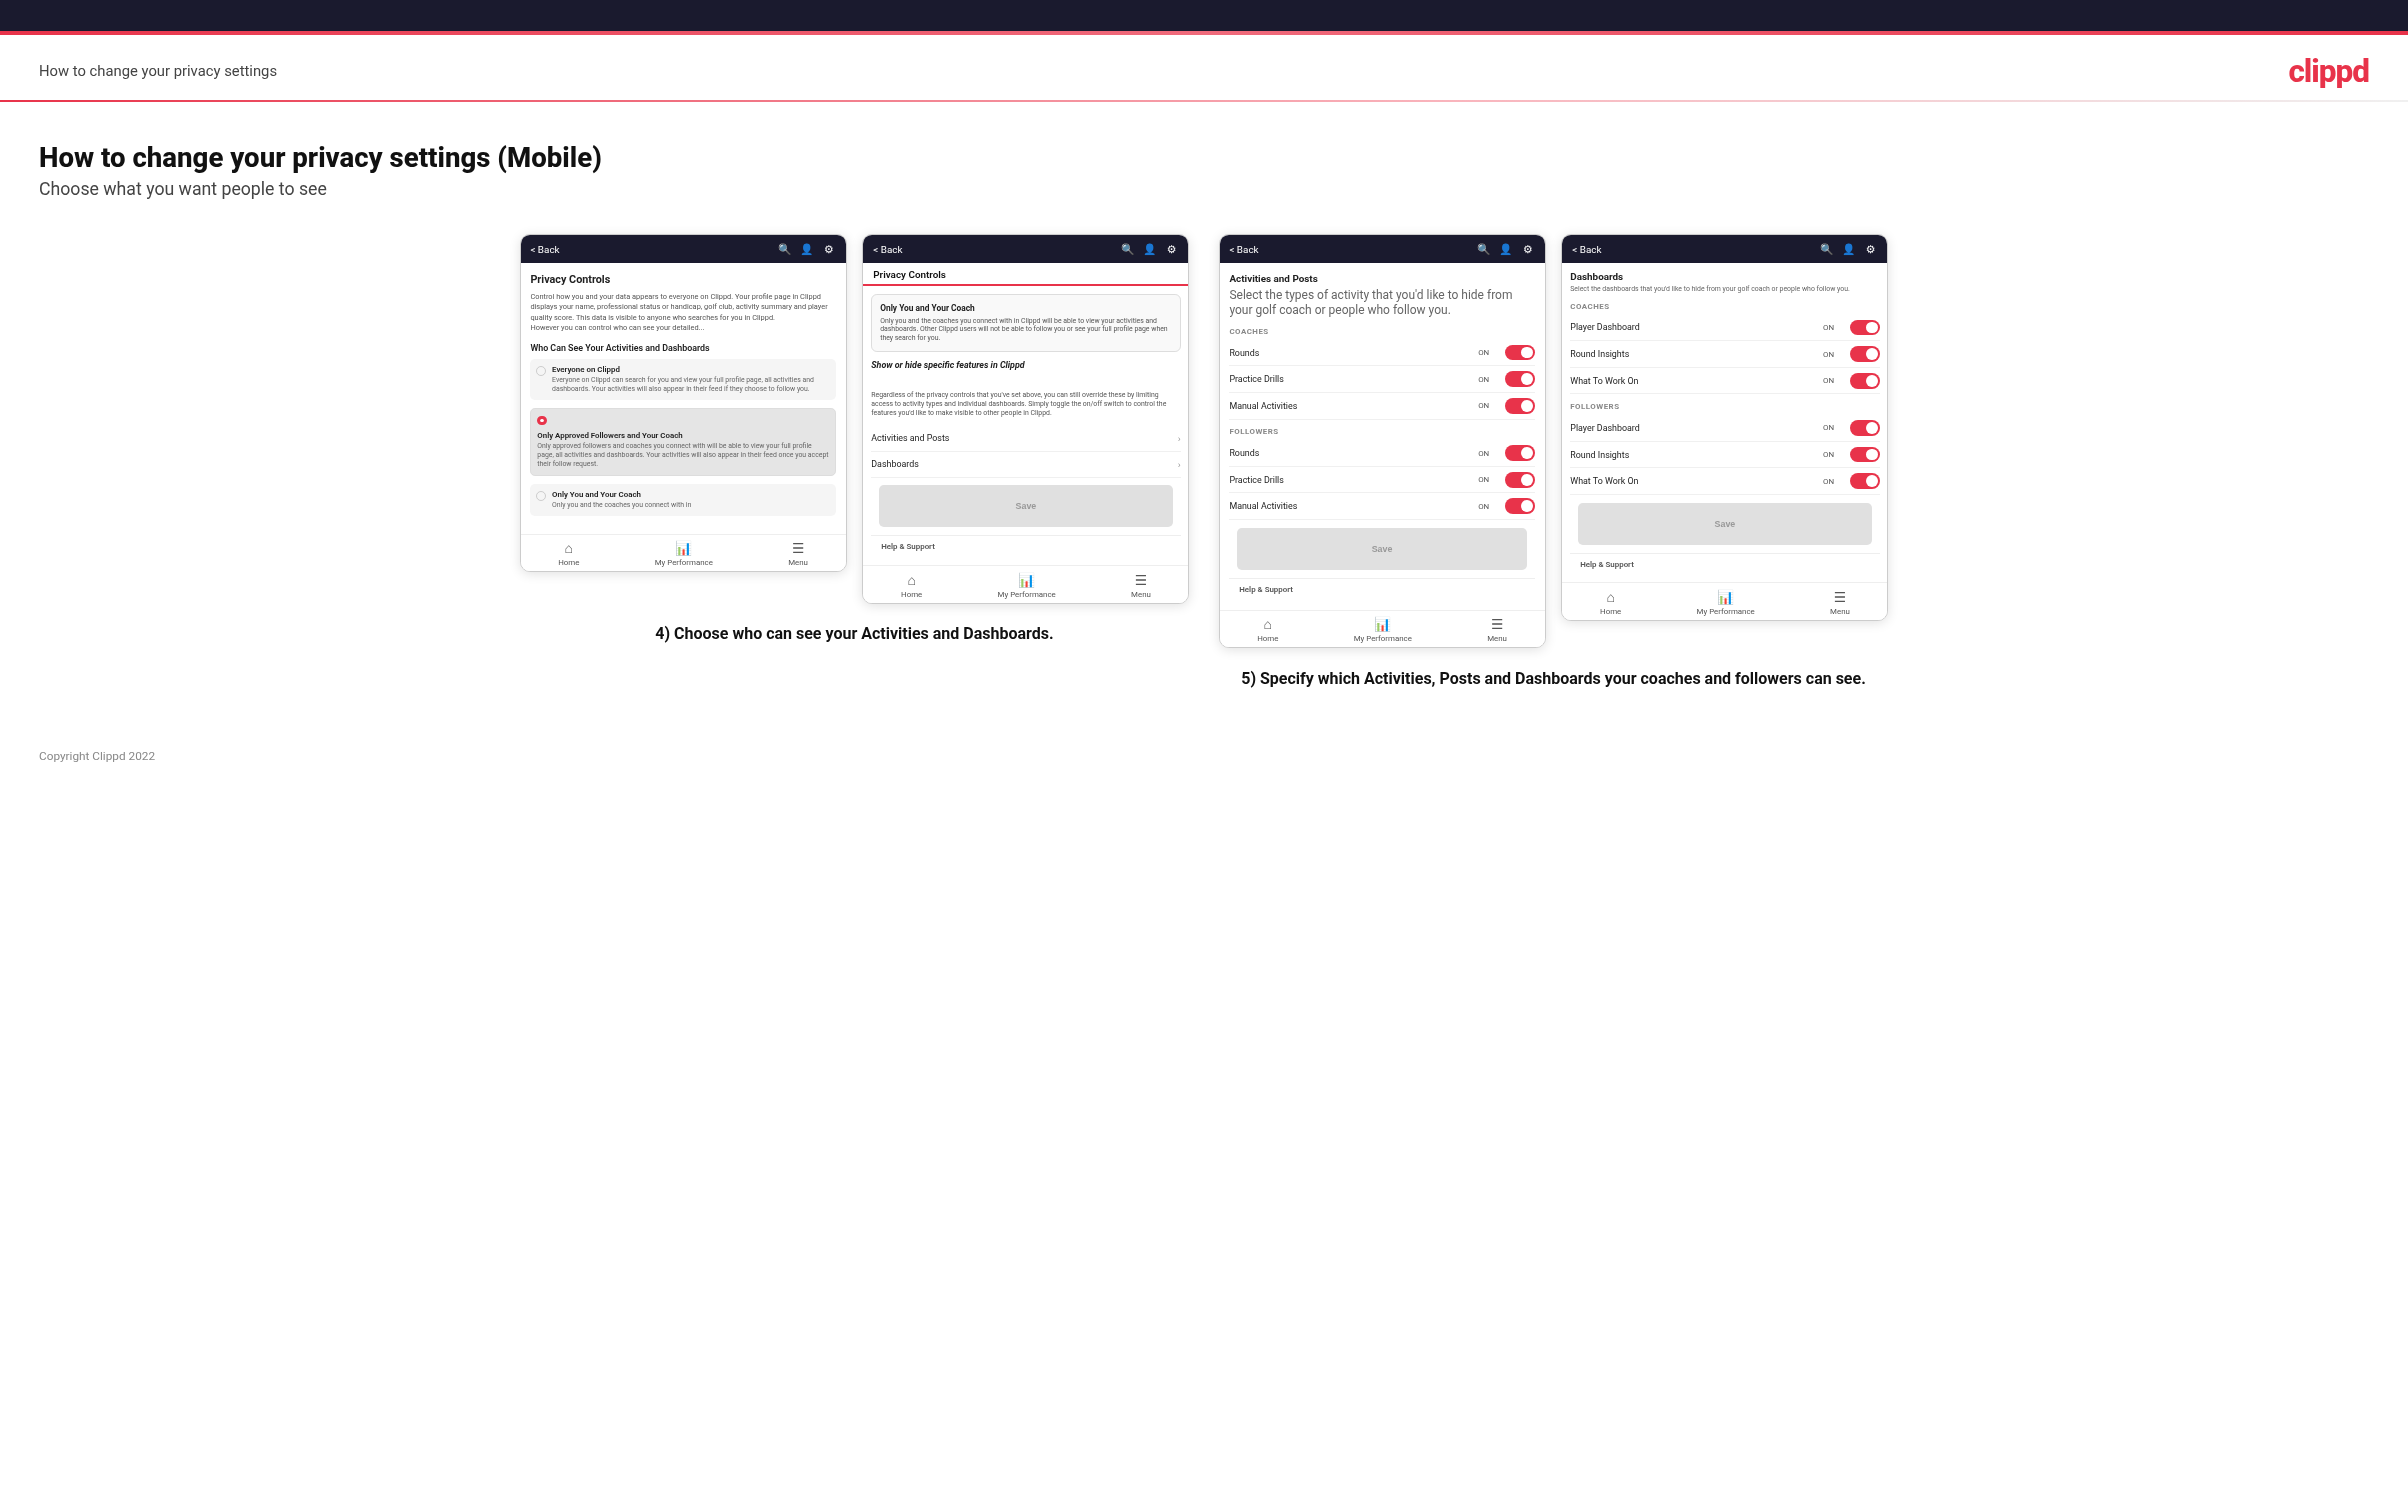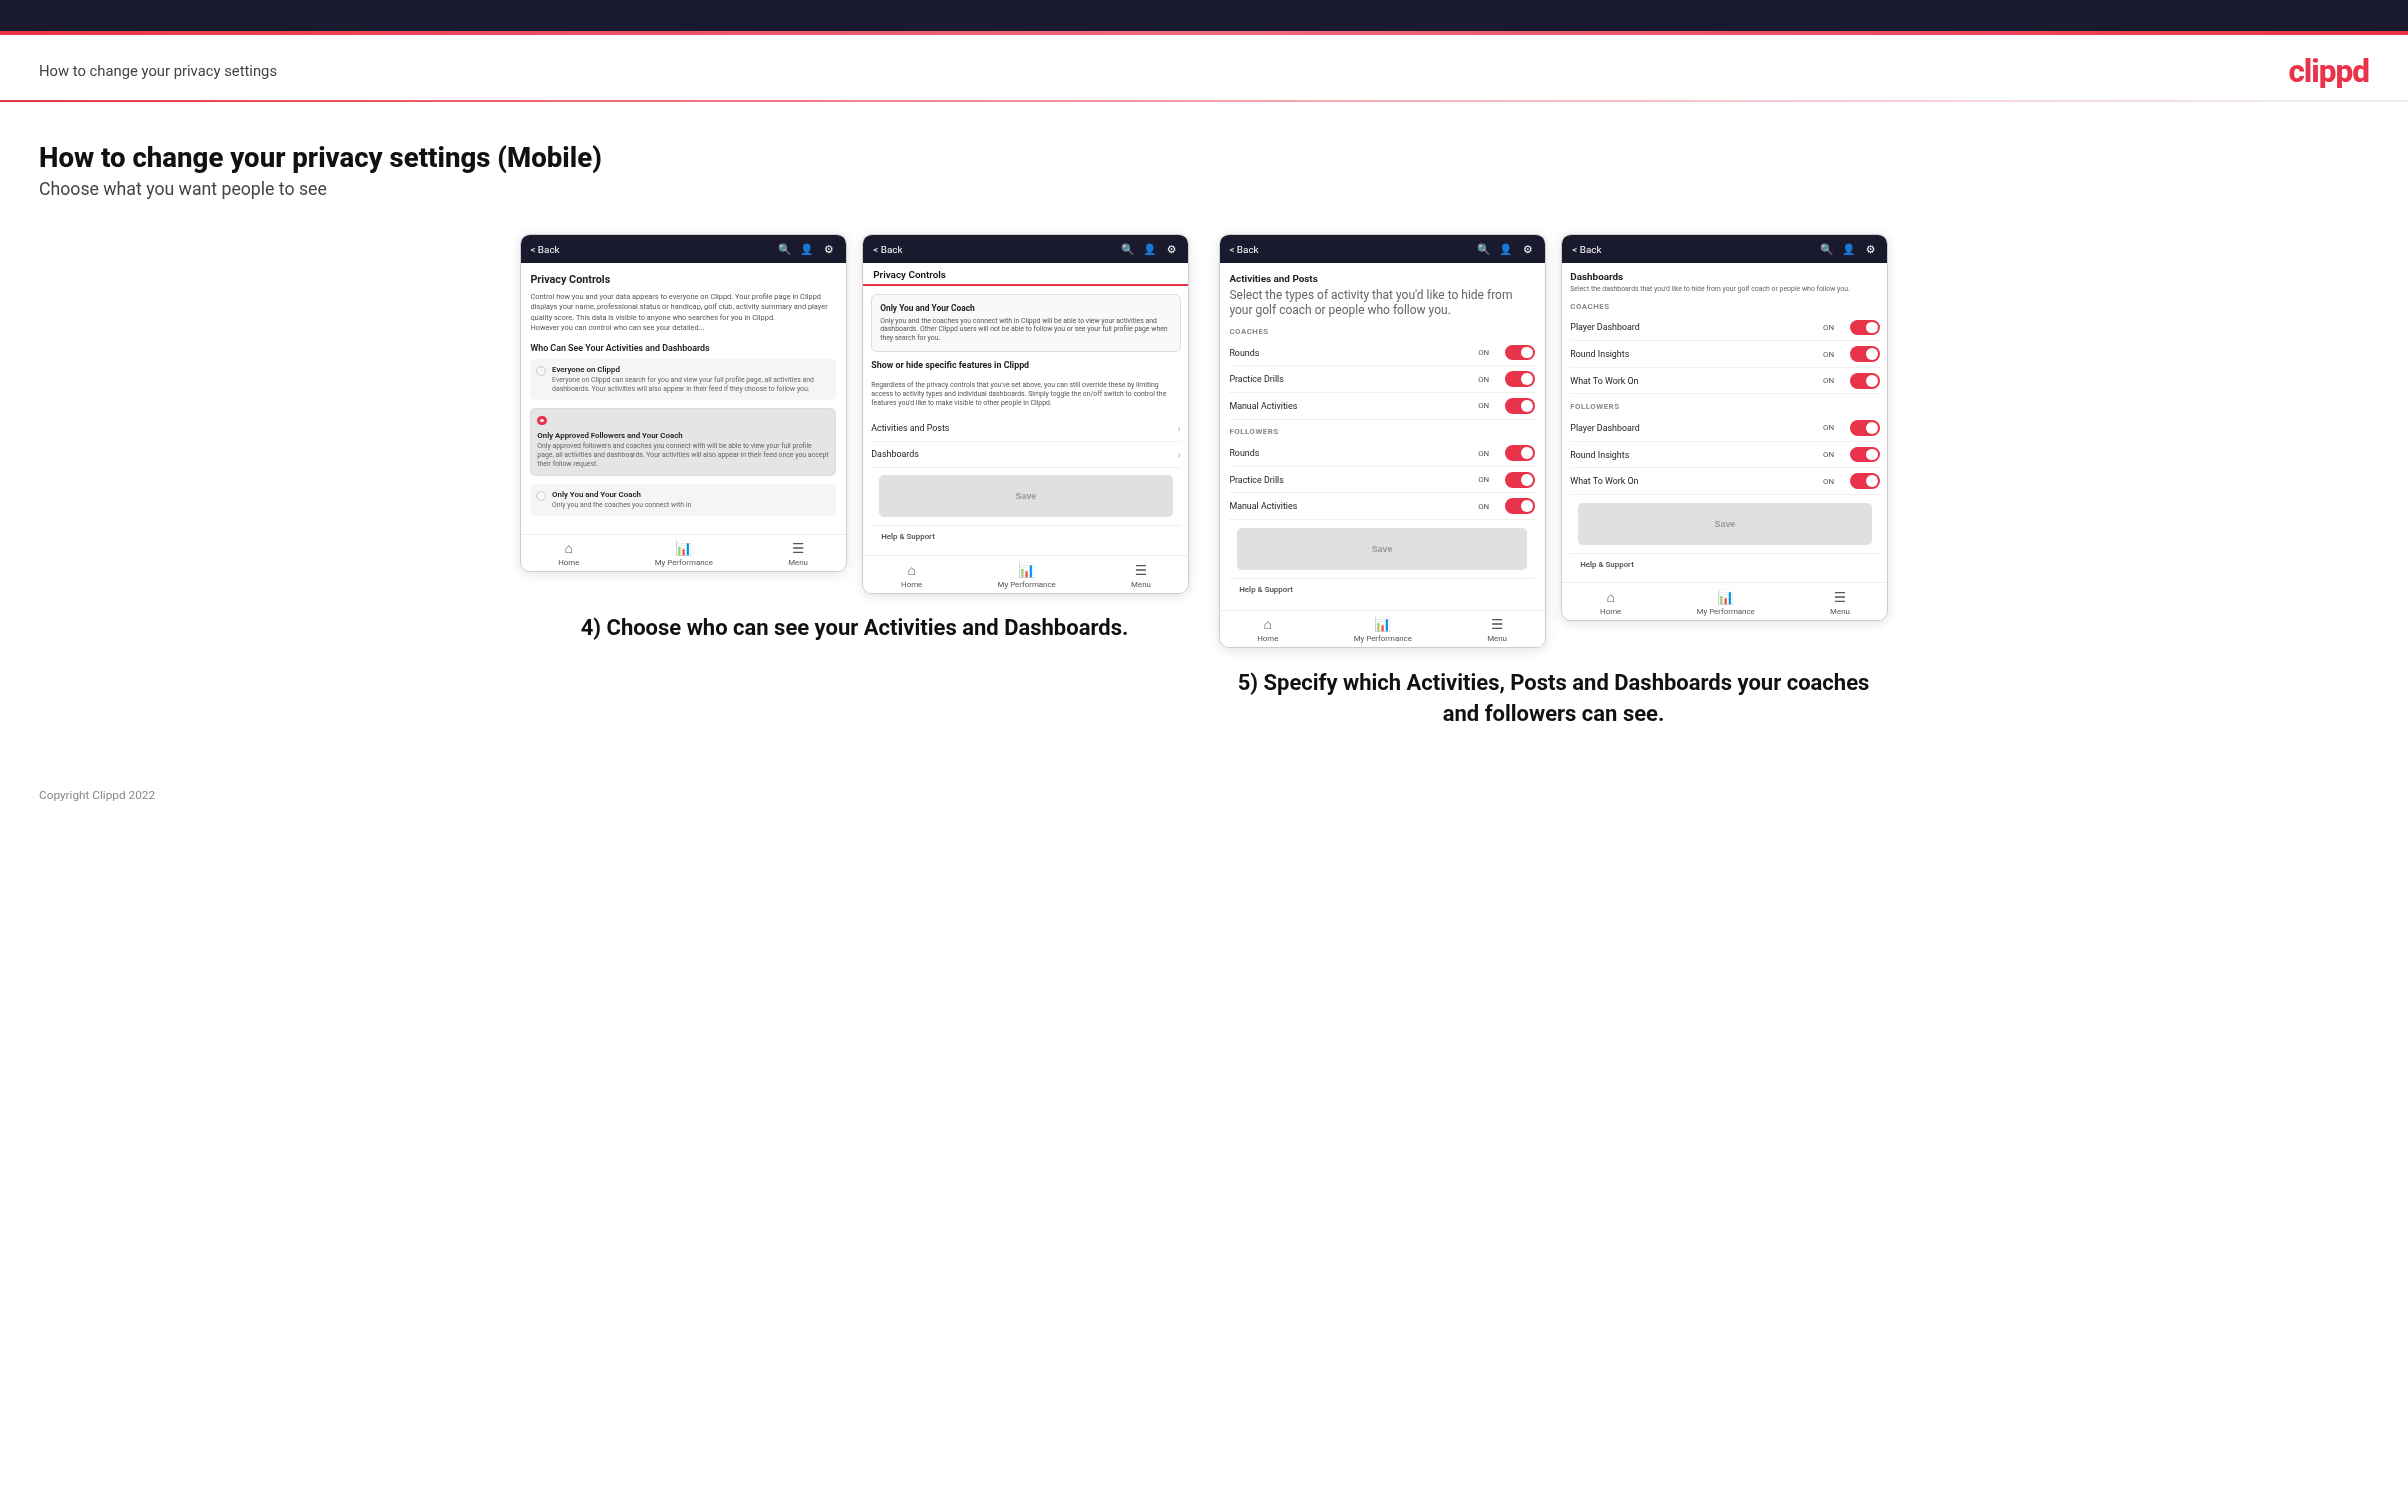--- a/index.html
+++ b/index.html
@@ -84,21 +84,21 @@
       flex-direction: column;
       align-items: center;
       flex: 1;
       max-width: 335px;
     }
     .mockup-group.wide {
       max-width: 670px;
     }
 
     .mockup-caption {
-      font-size: 22px;
+      font-size: 16px;
       font-weight: 700;
       color: #111;
       text-align: center;
       margin-top: 19.7px;
       line-height: 1.4;
     }
 
     
     .phone-mockup {
       background: #fff;
@@ -275,21 +275,22 @@
       font-size: 6.9px;
       color: #555;
       line-height: 1.3;
     }
     .show-hide-section {
       margin-top: 7.9px;
     }
     .show-hide-title {
       font-size: 8.9px;
       font-weight: 700;
-      margin-bottom: 11px;
+      margin-bottom: 21px;
+      font-style: italic;
     }
     .show-hide-desc {
       font-size: 6.9px;
       color: #555;
       line-height: 1.3;
       margin-bottom: 7.9px;
     }
     .list-item-row {
       display: flex;
       align-items: center;

